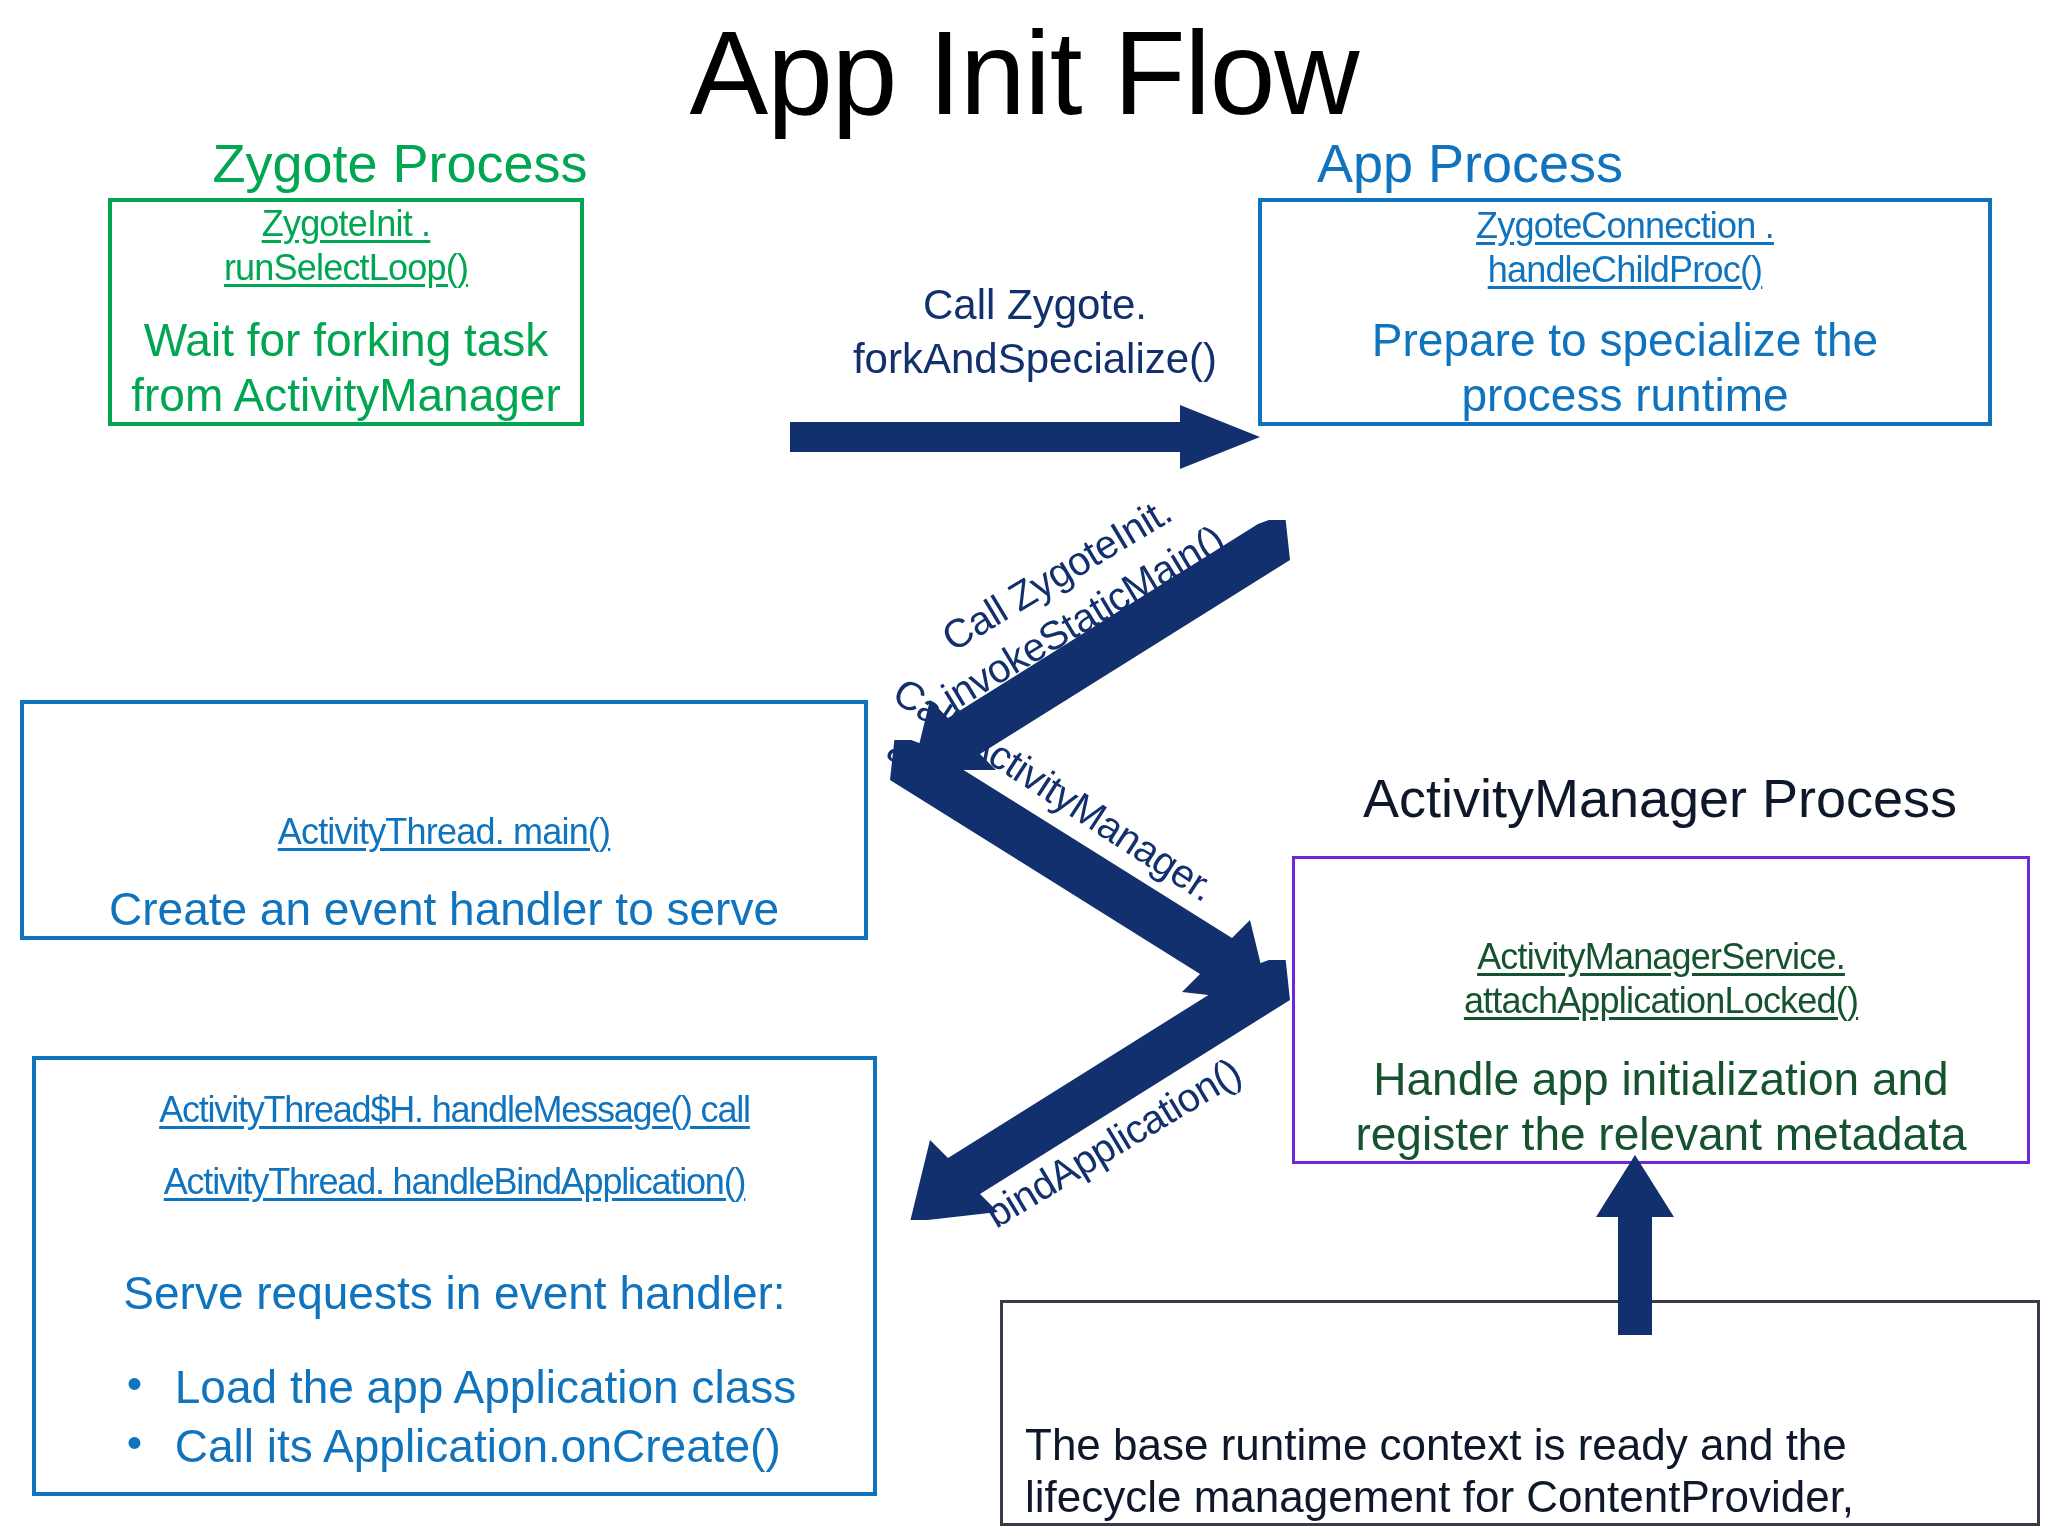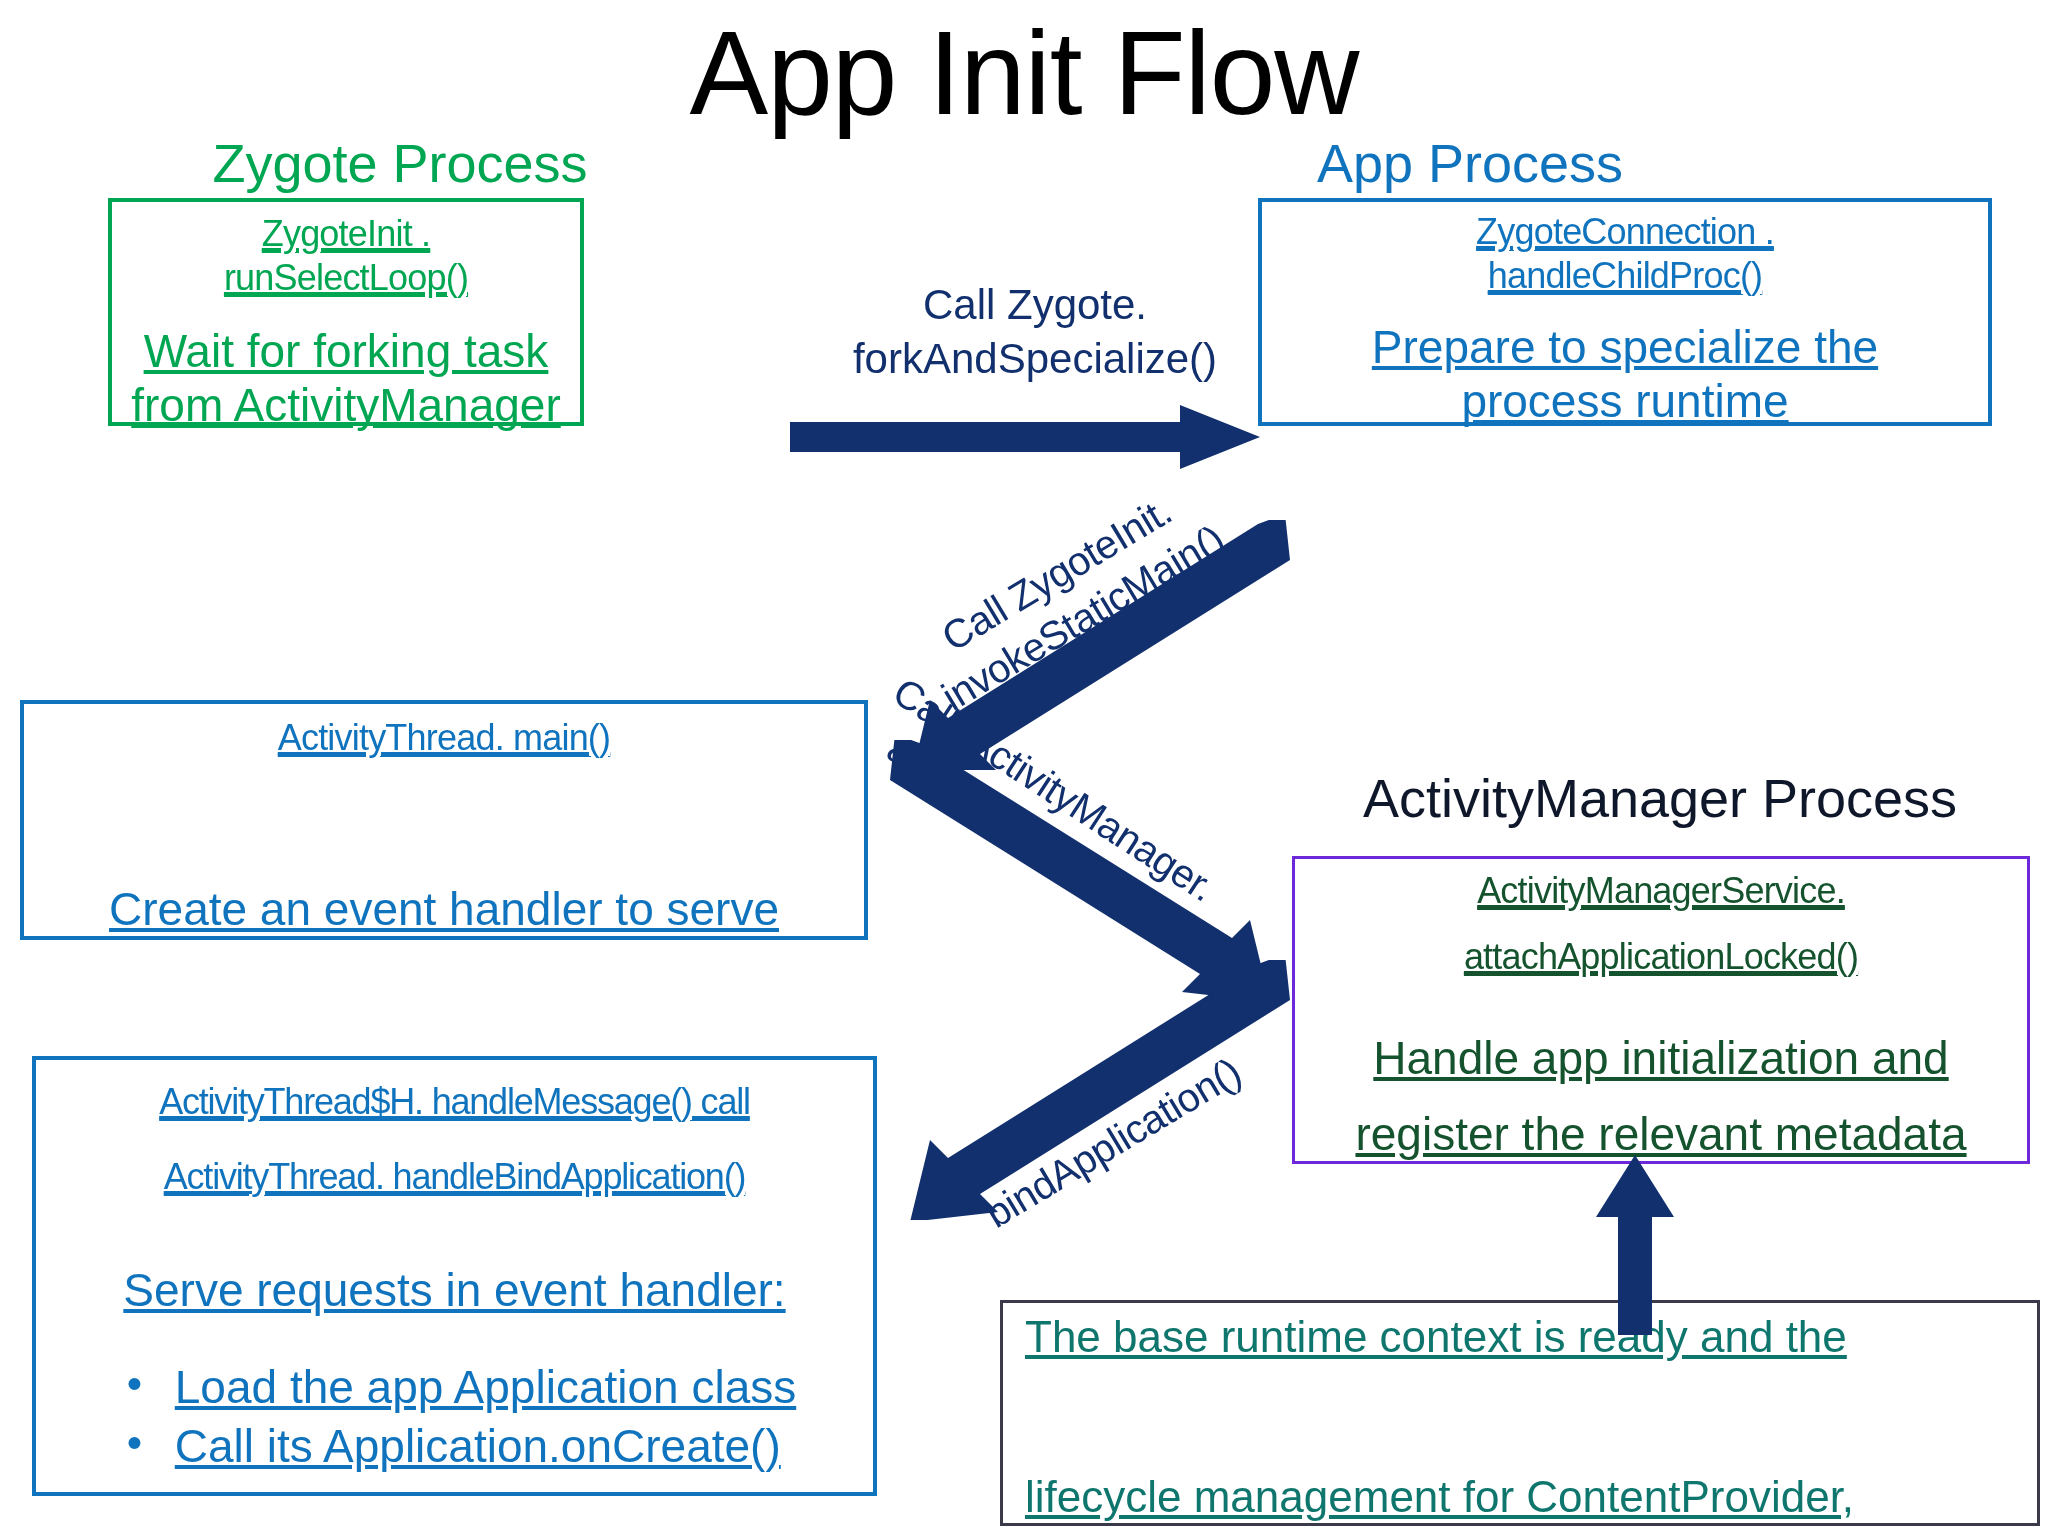--- a/index.html
+++ b/index.html
@@ -48,27 +48,26 @@
   .proc-heading.purple { color: #0f172a; }
 
   
   .box {
     position: absolute;
     box-sizing: border-box;
     background: #ffffff;
     display: flex;
     flex-direction: column;
     align-items: center;
-    justify-content: space-between;
-    text-decoration: underline;
+    justify-content: flex-end;
   }
   .box.green  { border: 4px solid #00a651; color: #00a651; }
   .box.blue   { border: 4px solid #1073bd; color: #1073bd; }
   .box.purple { border: 3px solid #6d28d9; color: #14532d; }
-  .box.black  { border: 3px solid #3a3a4a; color: #0f766e; }
+  .box.black  { border: 3px solid #3a3a4a; color: #0f172a; }
 
   .api-line {
     font-size: 36px;
     line-height: 1.22;
     text-align: center;
     text-decoration: underline;
     text-underline-offset: 4px;
     letter-spacing: -0.8px;
     white-space: nowrap;
   }

